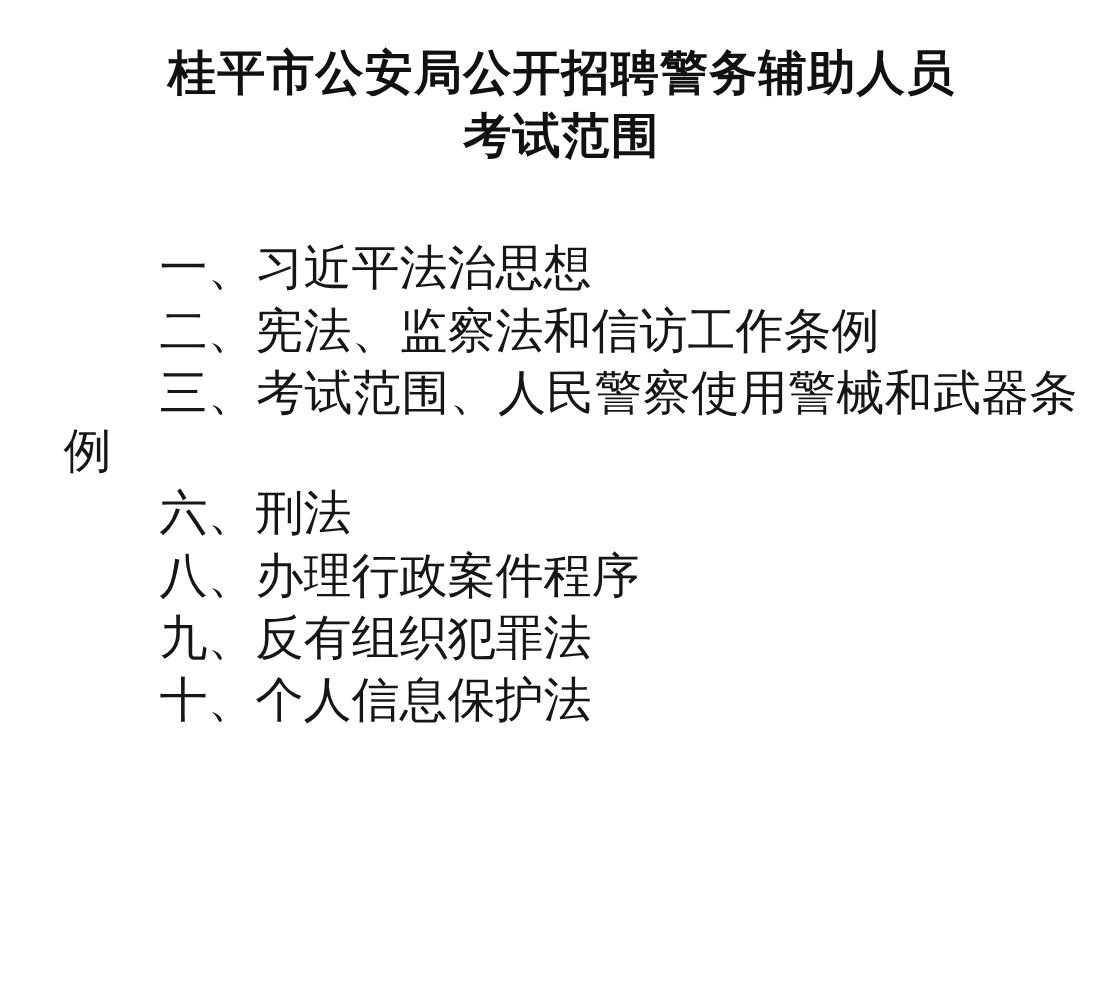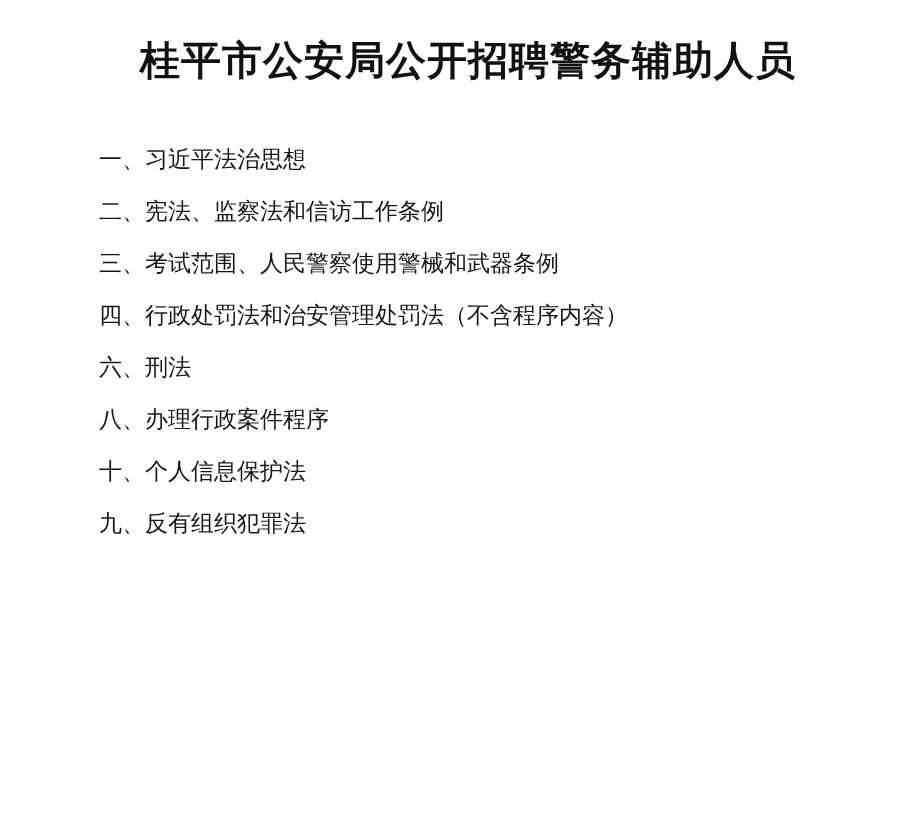--- a/index.html
+++ b/index.html
@@ -24,47 +24,47 @@
     line-height: 53px;
     text-align: center;
     color: #111111;
     margin: 0;
     letter-spacing: 1px;
   }
   .doc-title .title-line {
     display: block;
   }
   .exam-list {
-    margin-top: 48px;
+    margin-top: 60px;
     width: 845px;
     font-family: "Liberation Sans", "DejaVu Sans", sans-serif;
-    font-size: 23px;
+    font-size: 40px;
     line-height: 48px;
     color: #161616;
   }
   .exam-item {
     margin: 0 0 4px 0;
     text-indent: 2em;
     text-align: justify;
     word-break: normal;
   }
 </style>
 </head>
 <body>
 
 <div class="page">
 
   <h1 class="doc-title">
     <span class="title-line">桂平市公安局公开招聘警务辅助人员</span>
+    <span class="title-line">考试范围</span>
   </h1>
 
   <div class="exam-list">
     <p class="exam-item">一、习近平法治思想</p>
     <p class="exam-item">二、宪法、监察法和信访工作条例</p>
     <p class="exam-item">三、考试范围、人民警察使用警械和武器条例</p>
-    <p class="exam-item">四、行政处罚法和治安管理处罚法（不含程序内容）</p>
     <p class="exam-item">六、刑法</p>
     <p class="exam-item">八、办理行政案件程序</p>
+    <p class="exam-item">九、反有组织犯罪法</p>
     <p class="exam-item">十、个人信息保护法</p>
-    <p class="exam-item">九、反有组织犯罪法</p>
   </div>
 
 </div>
 
 </body></html>

